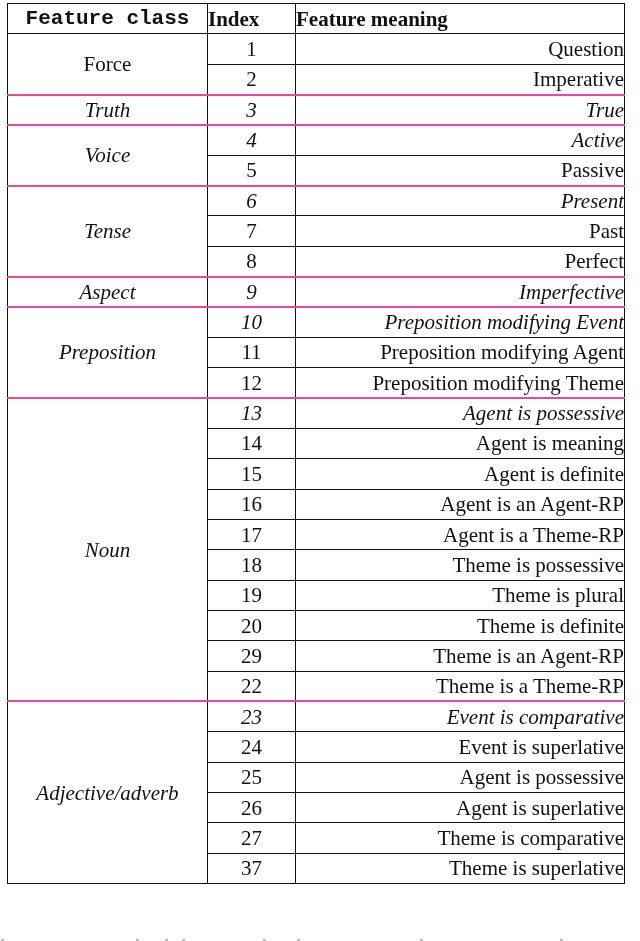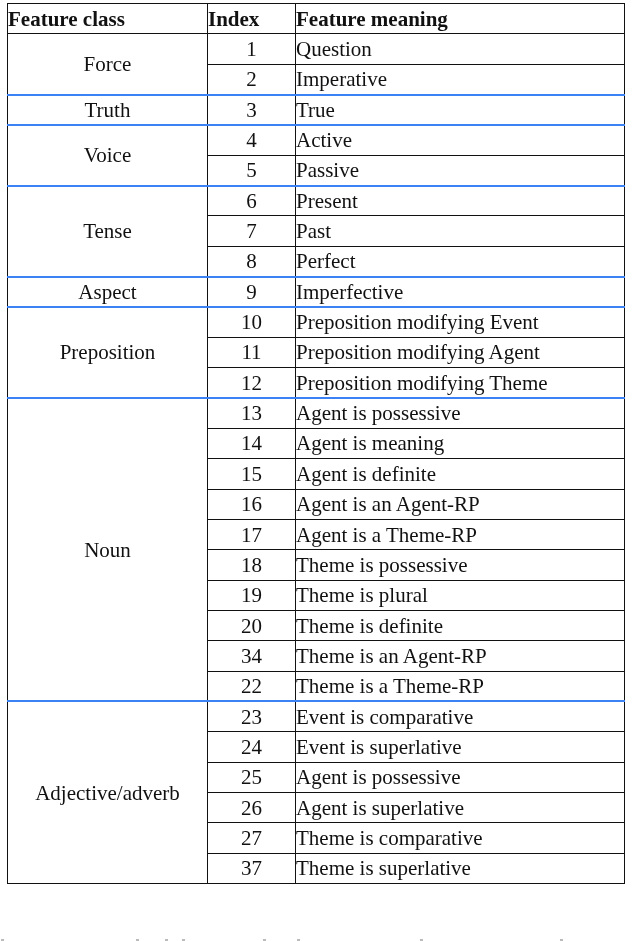--- a/index.html
+++ b/index.html
@@ -11,26 +11,26 @@
       border: 1.6px solid #111;
     }
     table.features col.c1 { width: 200px; }
     table.features col.c2 { width: 88px; }
     table.features col.c3 { width: 329px; }
     table.features th, table.features td {
       border: 1px solid #111; height: 30.35px; padding: 0; font-size: 21px;
       line-height: 24px; box-sizing: border-box;
     }
     table.features th { font-weight: bold; font-size: 21px; }
-    th.h-class { text-align: left; padding-left: 9px; }
+    th.h-class { text-align: center; padding-left: 9px; font-family: Liberation Mono, monospace; }
     th.h-index, th.h-meaning { text-align: left; }
     td.cls { text-align: center; padding-left: 9px; vertical-align: middle; }
     td.idx { text-align: center; }
-    td.mean { text-align: left; }
-    tr.group-start td { border-top: 2px solid #3b82f6; }
+    td.mean { text-align: right; }
+    tr.group-start td { border-top: 2px solid #ec4899; font-style: italic; }
     tr.head th { border-bottom: 1.6px solid #111; }
     .caption-fragments { position: absolute; left: 0; top: 939px; width: 640px; height: 2px; }
     .caption-fragments span { position: absolute; top: 0; height: 2px; background: #bbb; width: 3px; }
   </style>
 </head>
 <body>
 
 <table class="features">
   <colgroup>
       <col class="c1">
@@ -126,21 +126,21 @@
       </tr>
       <tr>
         <td class="idx">19</td>
         <td class="mean">Theme is plural</td>
       </tr>
       <tr>
         <td class="idx">20</td>
         <td class="mean">Theme is definite</td>
       </tr>
       <tr>
-        <td class="idx">34</td>
+        <td class="idx">29</td>
         <td class="mean">Theme is an Agent-RP</td>
       </tr>
       <tr>
         <td class="idx">22</td>
         <td class="mean">Theme is a Theme-RP</td>
       </tr>
       <tr class="group-start">
         <td class="cls" rowspan="6">Adjective/adverb</td>
         <td class="idx">23</td>
         <td class="mean">Event is comparative</td>

